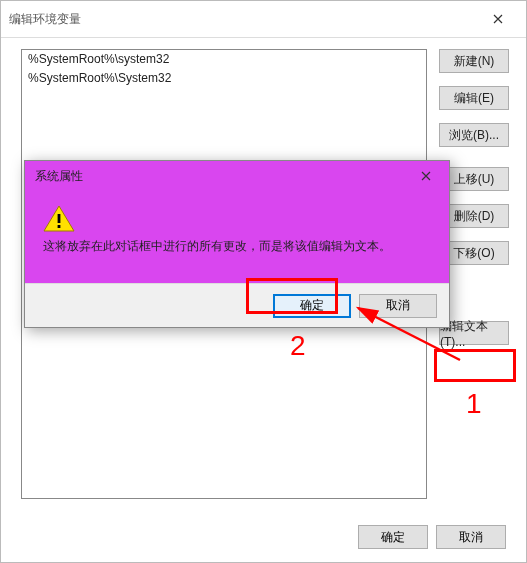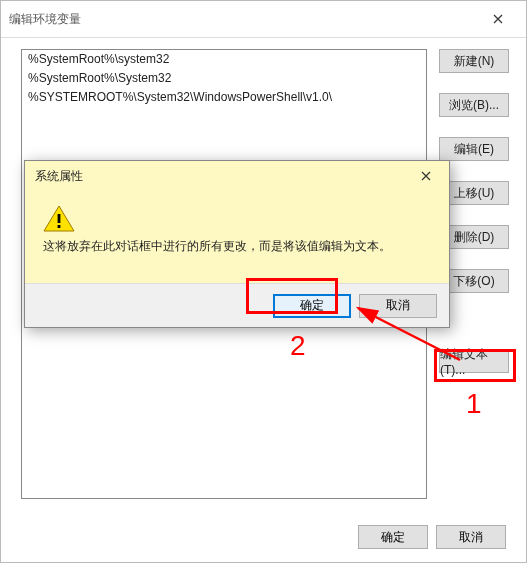--- a/index.html
+++ b/index.html
@@ -10,29 +10,29 @@
   .parent-titlebar { height: 30px; line-height: 30px; padding: 18px 8px; border-bottom: 1px solid #ddd; display: flex; align-items: center; justify-content: space-between; color: #555; }
   .parent-title { font-size: 12px; }
   .parent-close { width: 40px; height: 30px; display: flex; align-items: center; justify-content: center; color: #333; }
   .parent-close svg { width: 10px; height: 10px; }
 
   .content { position: absolute; left: 20px; top: 48px; right: 20px; bottom: 60px; }
   .list-box { position: absolute; left: 0; top: 0; width: 406px; height: 450px; border: 1px solid #888; background: #fff; }
   .list-row { height: 19px; line-height: 19px; padding: 0 6px; white-space: nowrap; color: #222; border-bottom: 0; }
 
   .side-buttons { position: absolute; left: 418px; top: 0; width: 70px; }
-  .side-btn { width: 70px; height: 24px; margin-bottom: 20px; background: #e1e1e1; border: 1px solid #adadad; color: #222; display: flex; align-items: center; justify-content: center; }
+  .side-btn { width: 70px; height: 24px; margin-bottom: 13px; background: #e1e1e1; border: 1px solid #adadad; color: #222; display: flex; align-items: center; justify-content: center; }
   .side-btn.gap { margin-top: 20px; }
   .side-btn.gap2 { margin-top: 56px; }
 
   .parent-footer { position: absolute; left: 0; right: 0; bottom: 0; height: 50px; display: flex; align-items: center; justify-content: flex-end; padding-right: 20px; gap: 8px; }
   .footer-btn { width: 70px; height: 24px; background: #e1e1e1; border: 1px solid #adadad; display: flex; align-items: center; justify-content: center; }
 
   
-  .modal { position: absolute; left: 24px; top: 160px; width: 426px; height: 168px; background: #fef9c3; border: 1px solid #888; box-shadow: 3px 3px 14px rgba(0,0,0,0.35); }
+  .modal { position: absolute; left: 24px; top: 160px; width: 426px; height: 168px; background: #d946ef; border: 1px solid #888; box-shadow: 3px 3px 14px rgba(0,0,0,0.35); }
   .modal-titlebar { height: 30px; display: flex; align-items: center; justify-content: space-between; padding: 0 6px 0 10px; }
   .modal-title { color: #222; }
   .modal-close { width: 34px; height: 22px; display: flex; align-items: center; justify-content: center; }
   .modal-close svg { width: 10px; height: 10px; }
   .modal-body { display: flex; align-items: flex-start; padding: 14px 18px 8px 18px; flex-direction: column; }
   .warn-icon { width: 32px; height: 28px; margin-right: 14px; flex: 0 0 auto; }
   .modal-text { color: #222; line-height: 1.6; padding-top: 4px; }
   .modal-footer { position: absolute; left: 0; right: 0; bottom: 0; height: 44px; background: #f0f0f0; border-top: 1px solid #ddd; display: flex; align-items: center; justify-content: flex-end; padding-right: 12px; gap: 8px; }
   .modal-btn { width: 78px; height: 24px; background: #e1e1e1; border: 1px solid #adadad; display: flex; align-items: center; justify-content: center; }
   .modal-btn.primary { border: 2px solid #0078d7; background: #e5f1fb; }
@@ -52,27 +52,26 @@
       <svg viewBox="0 0 10 10">
           <path d="M1 1 L9 9 M9 1 L1 9" stroke="#333" stroke-width="1.2" fill="none"></path>
         </svg>
     </span>
   </div>
 
   <div class="content">
     <div class="list-box">
       <div class="list-row">%SystemRoot%\system32</div>
       <div class="list-row">%SystemRoot%\System32</div>
-      <div class="list-row">%SYSTEMROOT%\System32\WindowsPowerShell\v1.0\</div>
     </div>
 
     <div class="side-buttons">
       <div class="side-btn">新建(N)</div>
+      <div class="side-btn">编辑(E)</div>
       <div class="side-btn">浏览(B)...</div>
-      <div class="side-btn">编辑(E)</div>
       <div class="side-btn gap">上移(U)</div>
       <div class="side-btn">删除(D)</div>
       <div class="side-btn">下移(O)</div>
       <div class="side-btn gap2">编辑文本(T)...</div>
     </div>
   </div>
 
   <div class="parent-footer">
     <div class="footer-btn">确定</div>
     <div class="footer-btn">取消</div>

